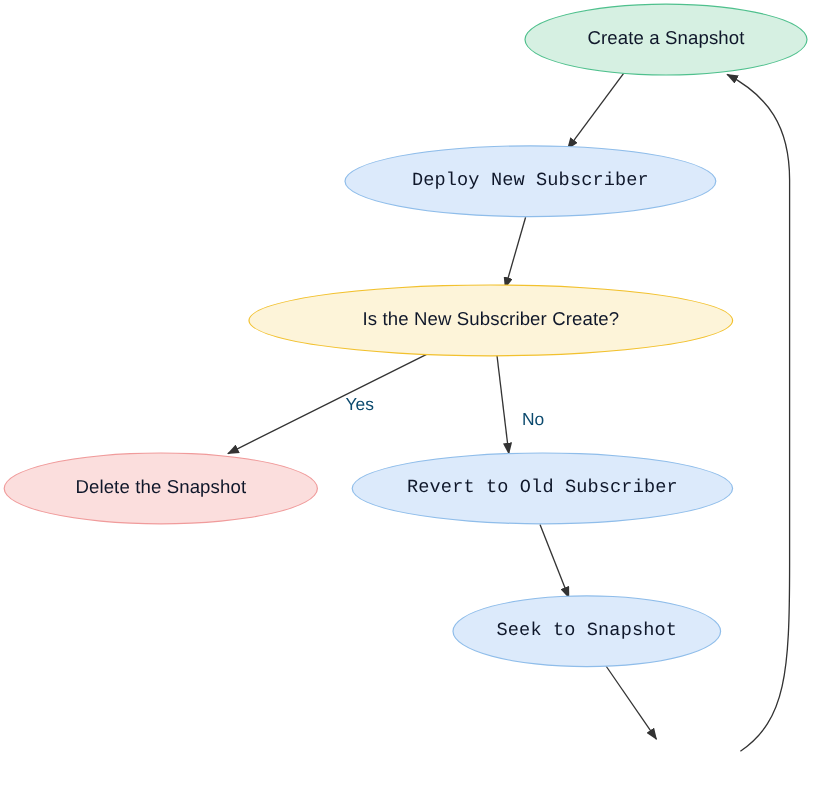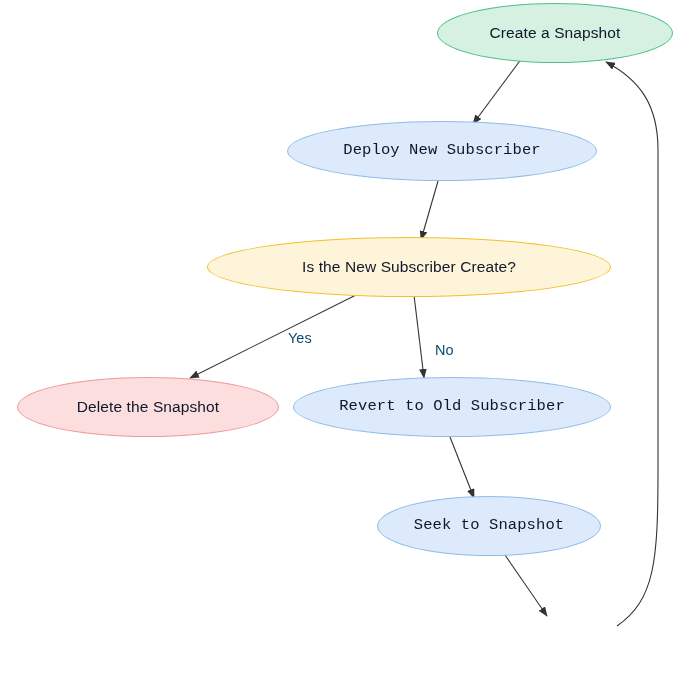--- a/index.html
+++ b/index.html
@@ -89,21 +89,21 @@
   </div>
 
   <div class="node n-blue" style="left:287px; top:121px; width:310px; height:60px;">
     <span class="node-label">Deploy New Subscriber</span>
   </div>
 
   <div class="node n-yellow" style="left:207px; top:237px; width:404px; height:60px;">
     <span class="node-label">Is the New Subscriber Create?</span>
   </div>
 
-  <div class="node n-red" style="left:17px; top:377px; width:262px; height:60px;">
+  <div class="node n-red" style="left:3px; top:377px; width:262px; height:60px;">
     <span class="node-label">Delete the Snapshot</span>
   </div>
 
   <div class="node n-blue" style="left:377px; top:496px; width:224px; height:60px;">
     <span class="node-label">Seek to Snapshot</span>
   </div>
 
   <div class="node n-blue" style="left:293px; top:377px; width:318px; height:60px;">
     <span class="node-label">Revert to Old Subscriber</span>
   </div>

